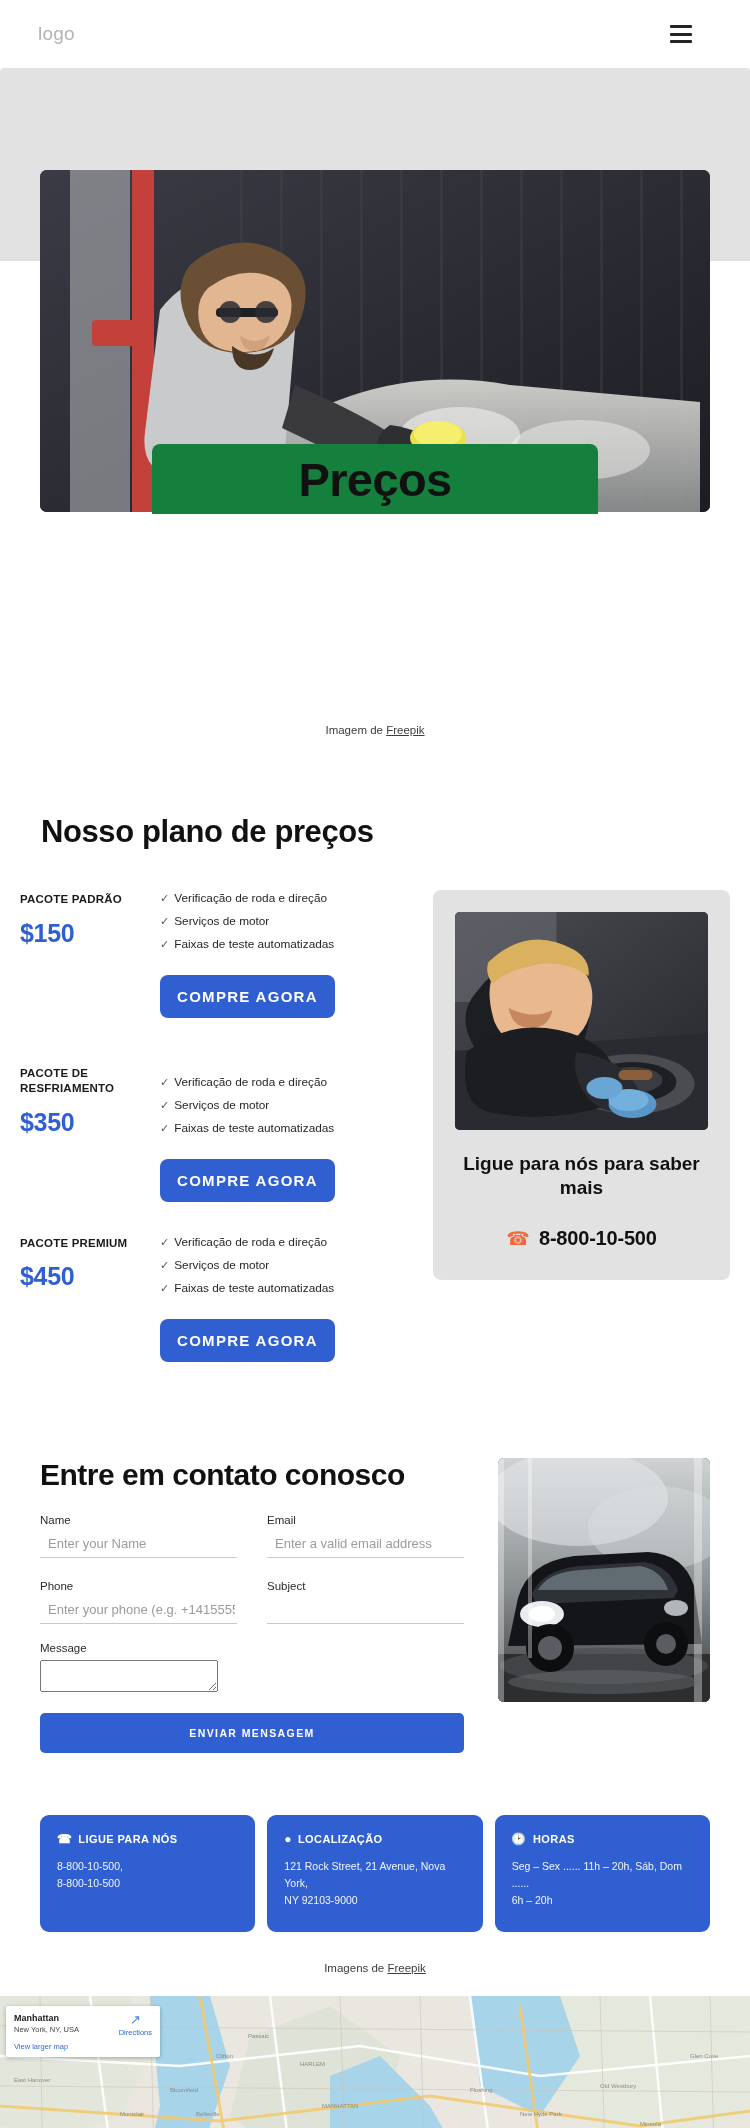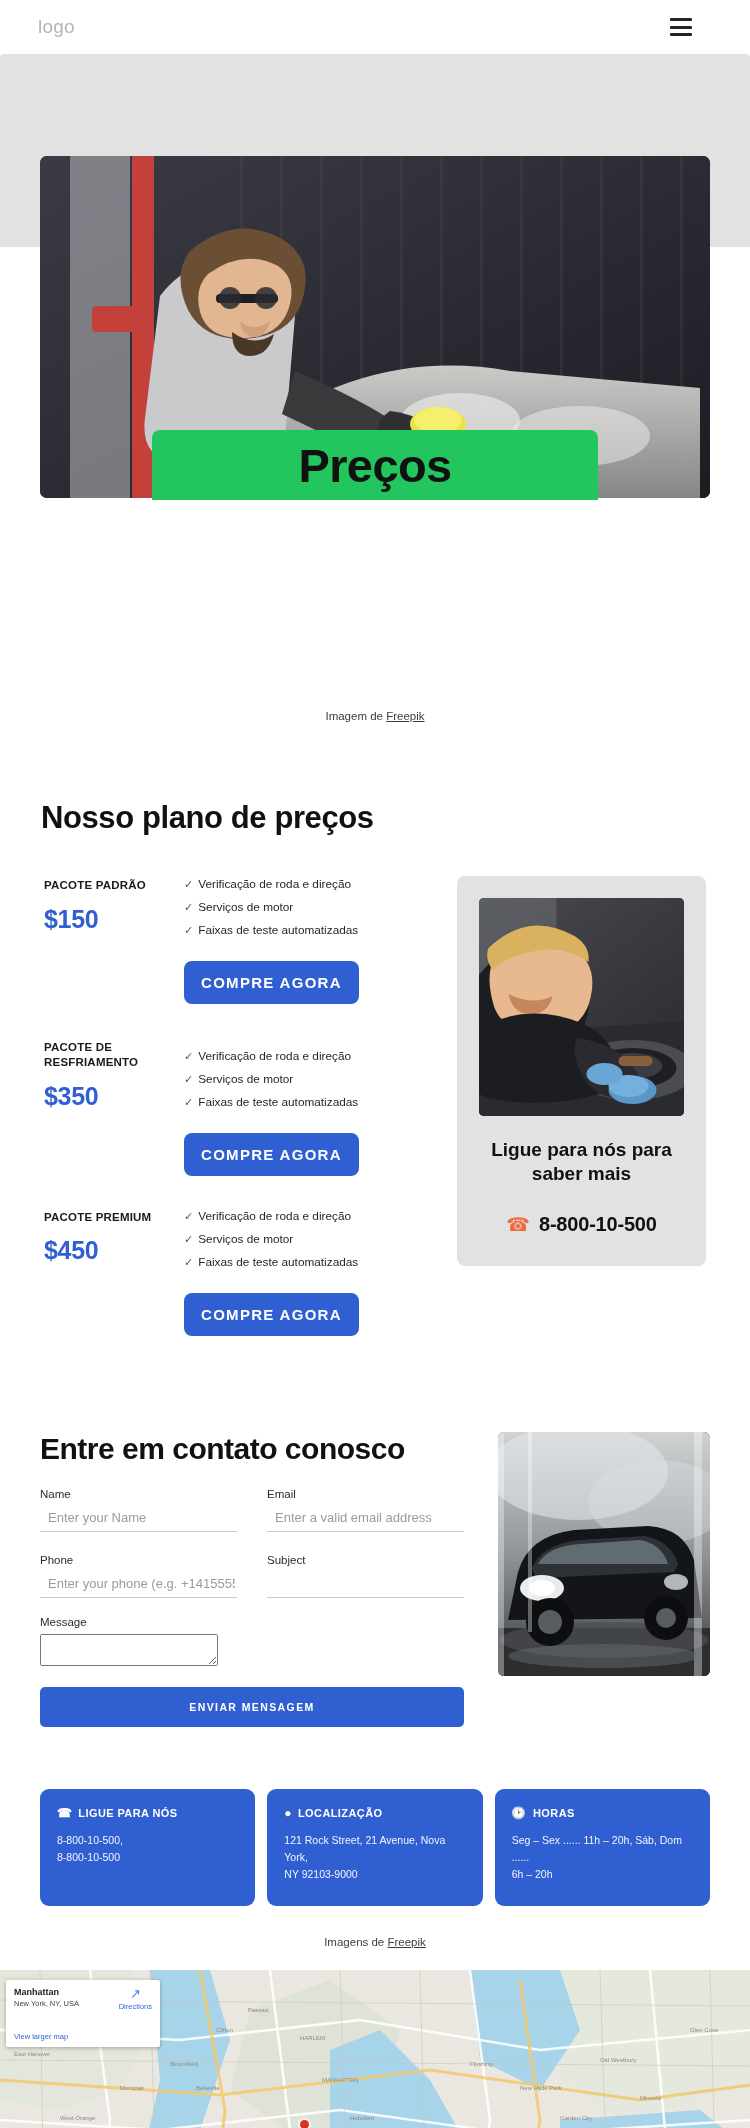--- a/index.html
+++ b/index.html
@@ -7,21 +7,21 @@
   body {
     font-family: "Liberation Sans", sans-serif;
     background: #ffffff;
     color: #111111;
     width: 750px;
     overflow-x: hidden;
   }
 
   
   .header {
-    height: 54px;
+    height: 68px;
     background: #ffffff;
     display: flex;
     align-items: center;
     justify-content: space-between;
     padding: 0 58px 0 38px;
     position: relative;
     z-index: 30;
   }
   .logo-text {
     font-size: 19px;
@@ -50,21 +50,21 @@
     overflow: hidden;
     background: #2b2c33;
   }
   .hero-img svg { display: block; width: 100%; height: 100%; }
 
   .hero-title-card {
     position: absolute;
     left: 152px;
     right: 152px;
     top: 376px;
-    background: #22c55e;
+    background: #15803d;
     border-radius: 8px 8px 0 0;
     height: 70px;
     display: flex;
     align-items: center;
     justify-content: center;
     z-index: 10;
   }
   .hero-title {
     font-size: 47px;
     font-weight: 700;
@@ -89,21 +89,21 @@
     font-weight: 700;
     color: #111111;
     letter-spacing: -0.4px;
     margin-top: 78px;
     padding-left: 41px;
   }
 
   .pricing {
     display: flex;
     margin-top: 40px;
-    padding: 0 44px;
+    padding: 0 20px;
     gap: 0;
   }
   .plans { width: 395px; flex: 0 0 395px; }
 
   .plan { display: flex; padding-bottom: 6px; }
   .plan-left { width: 140px; flex: 0 0 140px; padding-top: 2px; }
   .plan-name {
     font-size: 11.5px;
     font-weight: 700;
     letter-spacing: .2px;
@@ -289,21 +289,21 @@
     width: 154px;
     background: #ffffff;
     border-radius: 2px;
     box-shadow: 0 1px 4px rgba(0,0,0,.3);
     padding: 7px 8px 6px 8px;
     display: flex;
     justify-content: space-between;
   }
   .mi-name { font-size: 9px; font-weight: 700; color: #222; }
   .mi-addr { font-size: 7.5px; color: #444; margin-top: 2px; }
-  .mi-larger { font-size: 7.5px; color: #3367d6; margin-top: 24px; cursor: pointer; }
+  .mi-larger { font-size: 7.5px; color: #3367d6; margin-top: 8px; cursor: pointer; }
   .mi-dir { text-align: center; }
   .mi-dir-label { font-size: 7.5px; color: #3367d6; margin-top: 2px; }
   .dir-glyph { color: #4285f4; font-size: 13px; line-height: 1; }
 
   .map-label {
     position: absolute;
     left: 258px; top: 162px;
     font-size: 13px;
     font-weight: 600;
     color: #3c3c3c;
@@ -409,21 +409,21 @@
             <span>Serviços de motor</span>
           </div>
         <div class="feat">
             <span class="check">✓</span>
             <span>Faixas de teste automatizadas</span>
           </div>
         <button class="btn-buy">COMPRE AGORA</button>
       </div>
     </div>
 
-    <div class="plan" style="margin-top:28px;">
+    <div class="plan" style="margin-top:40px;">
       <div class="plan-left">
         <div class="plan-name">PACOTE DE RESFRIAMENTO</div>
         <div class="plan-price">$350</div>
       </div>
       <div class="plan-right" style="padding-top:12px;">
         <div class="feat">
             <span class="check">✓</span>
             <span>Verificação de roda e direção</span>
           </div>
         <div class="feat">

